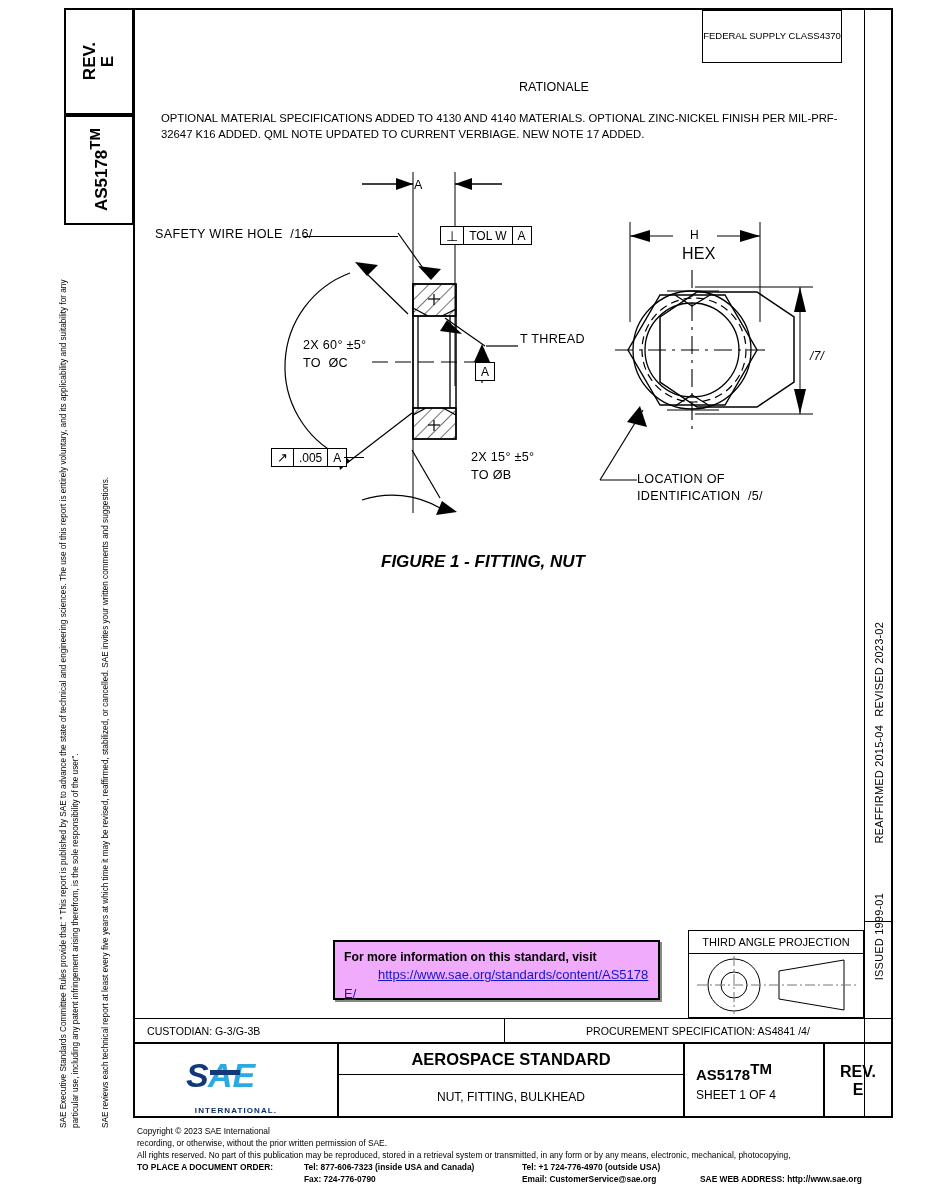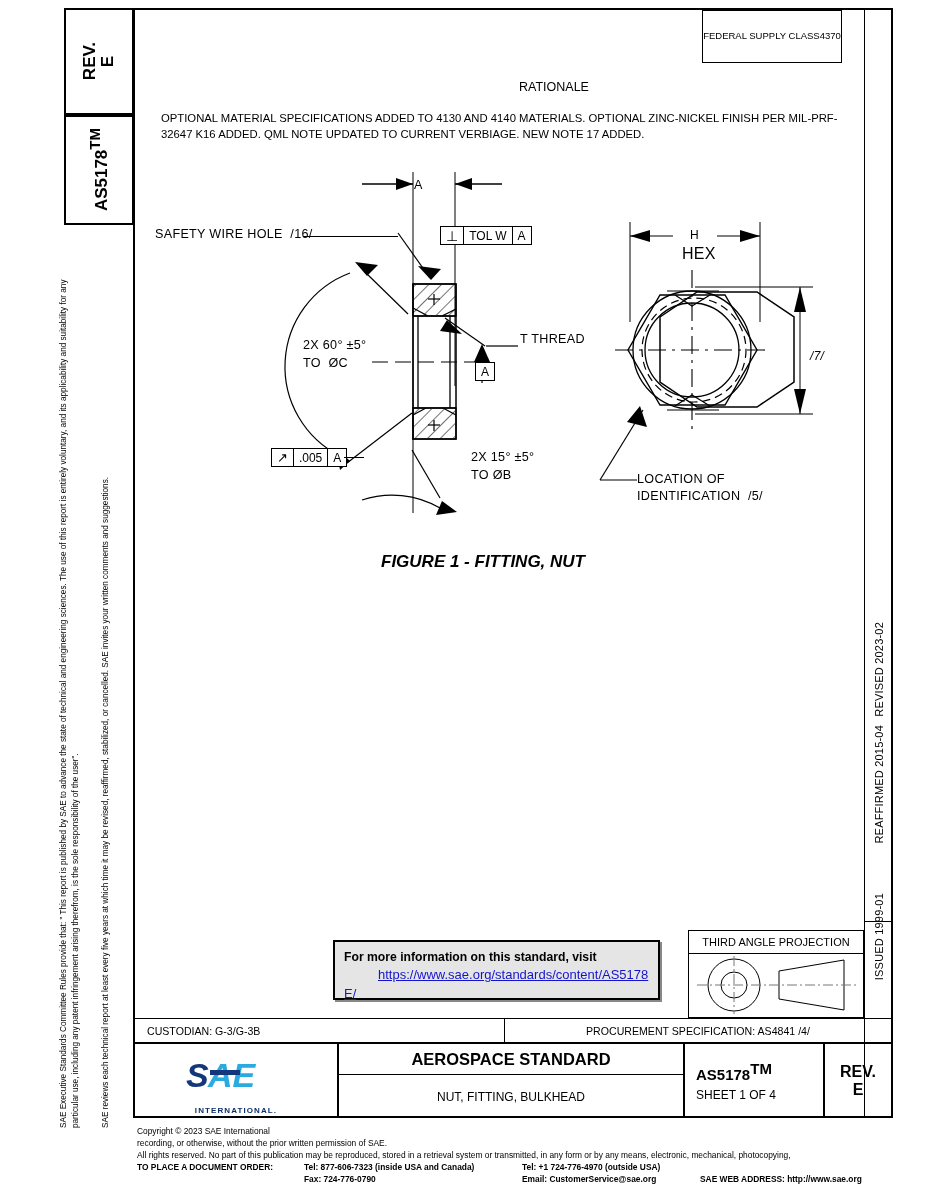--- a/index.html
+++ b/index.html
@@ -24,21 +24,21 @@
   
   #rationale-title{position:absolute;left:133px;top:80px;width:760px;text-align:center;font-size:12.5px;padding-left:41px;}
   #rationale-body{position:absolute;left:161px;top:110px;width:700px;font-size:11.3px;line-height:1.45;}
   
   #datecol{position:absolute;left:864px;top:9px;width:28px;height:1108px;border-left:1.6px solid #000;box-sizing:border-box;}
   .datecell{position:absolute;left:0;width:28px;display:flex;align-items:center;justify-content:center;font-size:11px;letter-spacing:.2px;}
   .datecell span{writing-mode:vertical-rl;transform:rotate(180deg);white-space:nowrap;}
   
   #figcap{position:absolute;left:133px;top:552px;width:700px;text-align:center;font-size:17px;font-weight:bold;font-style:italic;}
   
-  #urlbox{position:absolute;left:333px;top:940px;width:327px;height:60px;border:2px solid #000;background:#e5e5e5;box-sizing:border-box;
+  #urlbox{position:absolute;left:333px;top:940px;width:327px;height:60px;border:2px solid #000;background:#f0abfc;box-sizing:border-box;
           box-shadow:2px 2px 0 #888;padding:7px 9px;}
   #urlbox .l1{font-size:12.2px;font-weight:bold;line-height:1.35;}
   #urlbox .l2{font-size:13px;color:#1414cf;text-decoration:underline;line-height:1.35;word-break:break-all;padding-left:34px;}
   
   #tap{position:absolute;left:688px;top:930px;width:176px;height:88px;border:1.4px solid #000;box-sizing:border-box;}
   #tap .hdr{height:22px;border-bottom:1.4px solid #000;display:flex;align-items:center;justify-content:center;font-size:11px;}
   #tap .body{position:relative;height:64px;}
   
   #custrow{position:absolute;left:135px;top:1018px;width:756px;height:26px;border-top:1.4px solid #000;border-bottom:2px solid #000;box-sizing:border-box;display:flex;}
   #custrow .c{display:flex;align-items:center;font-size:10.6px;}

